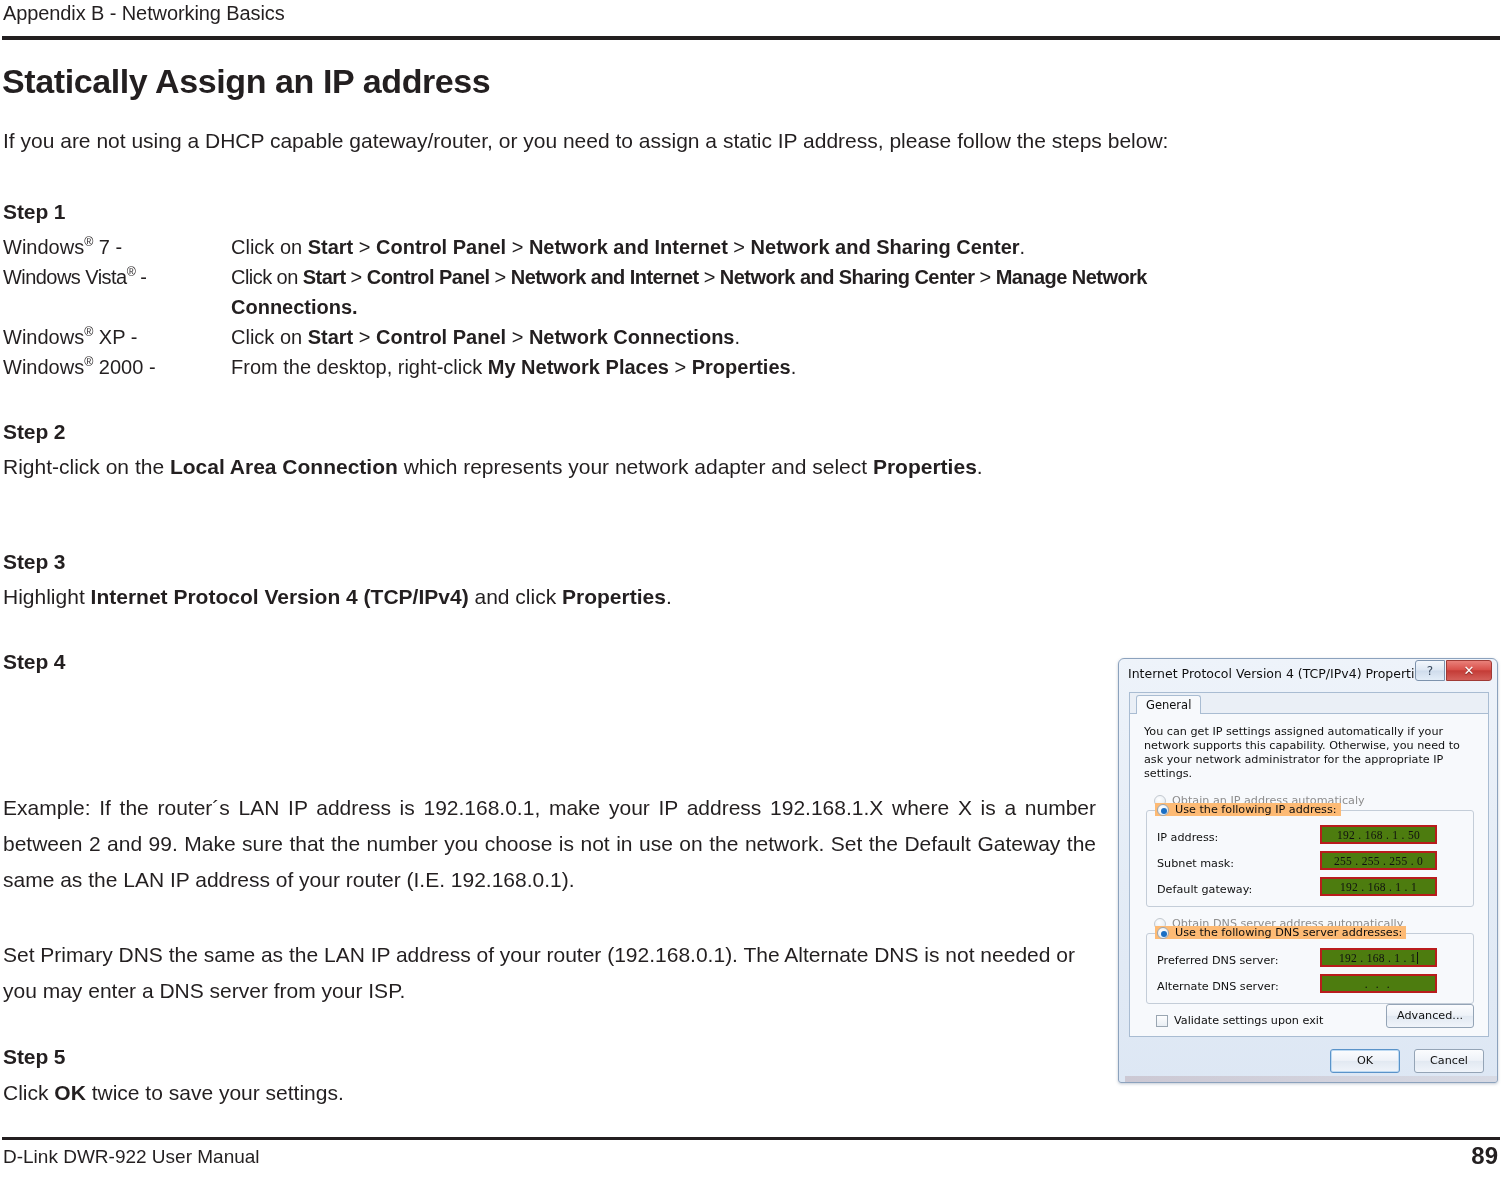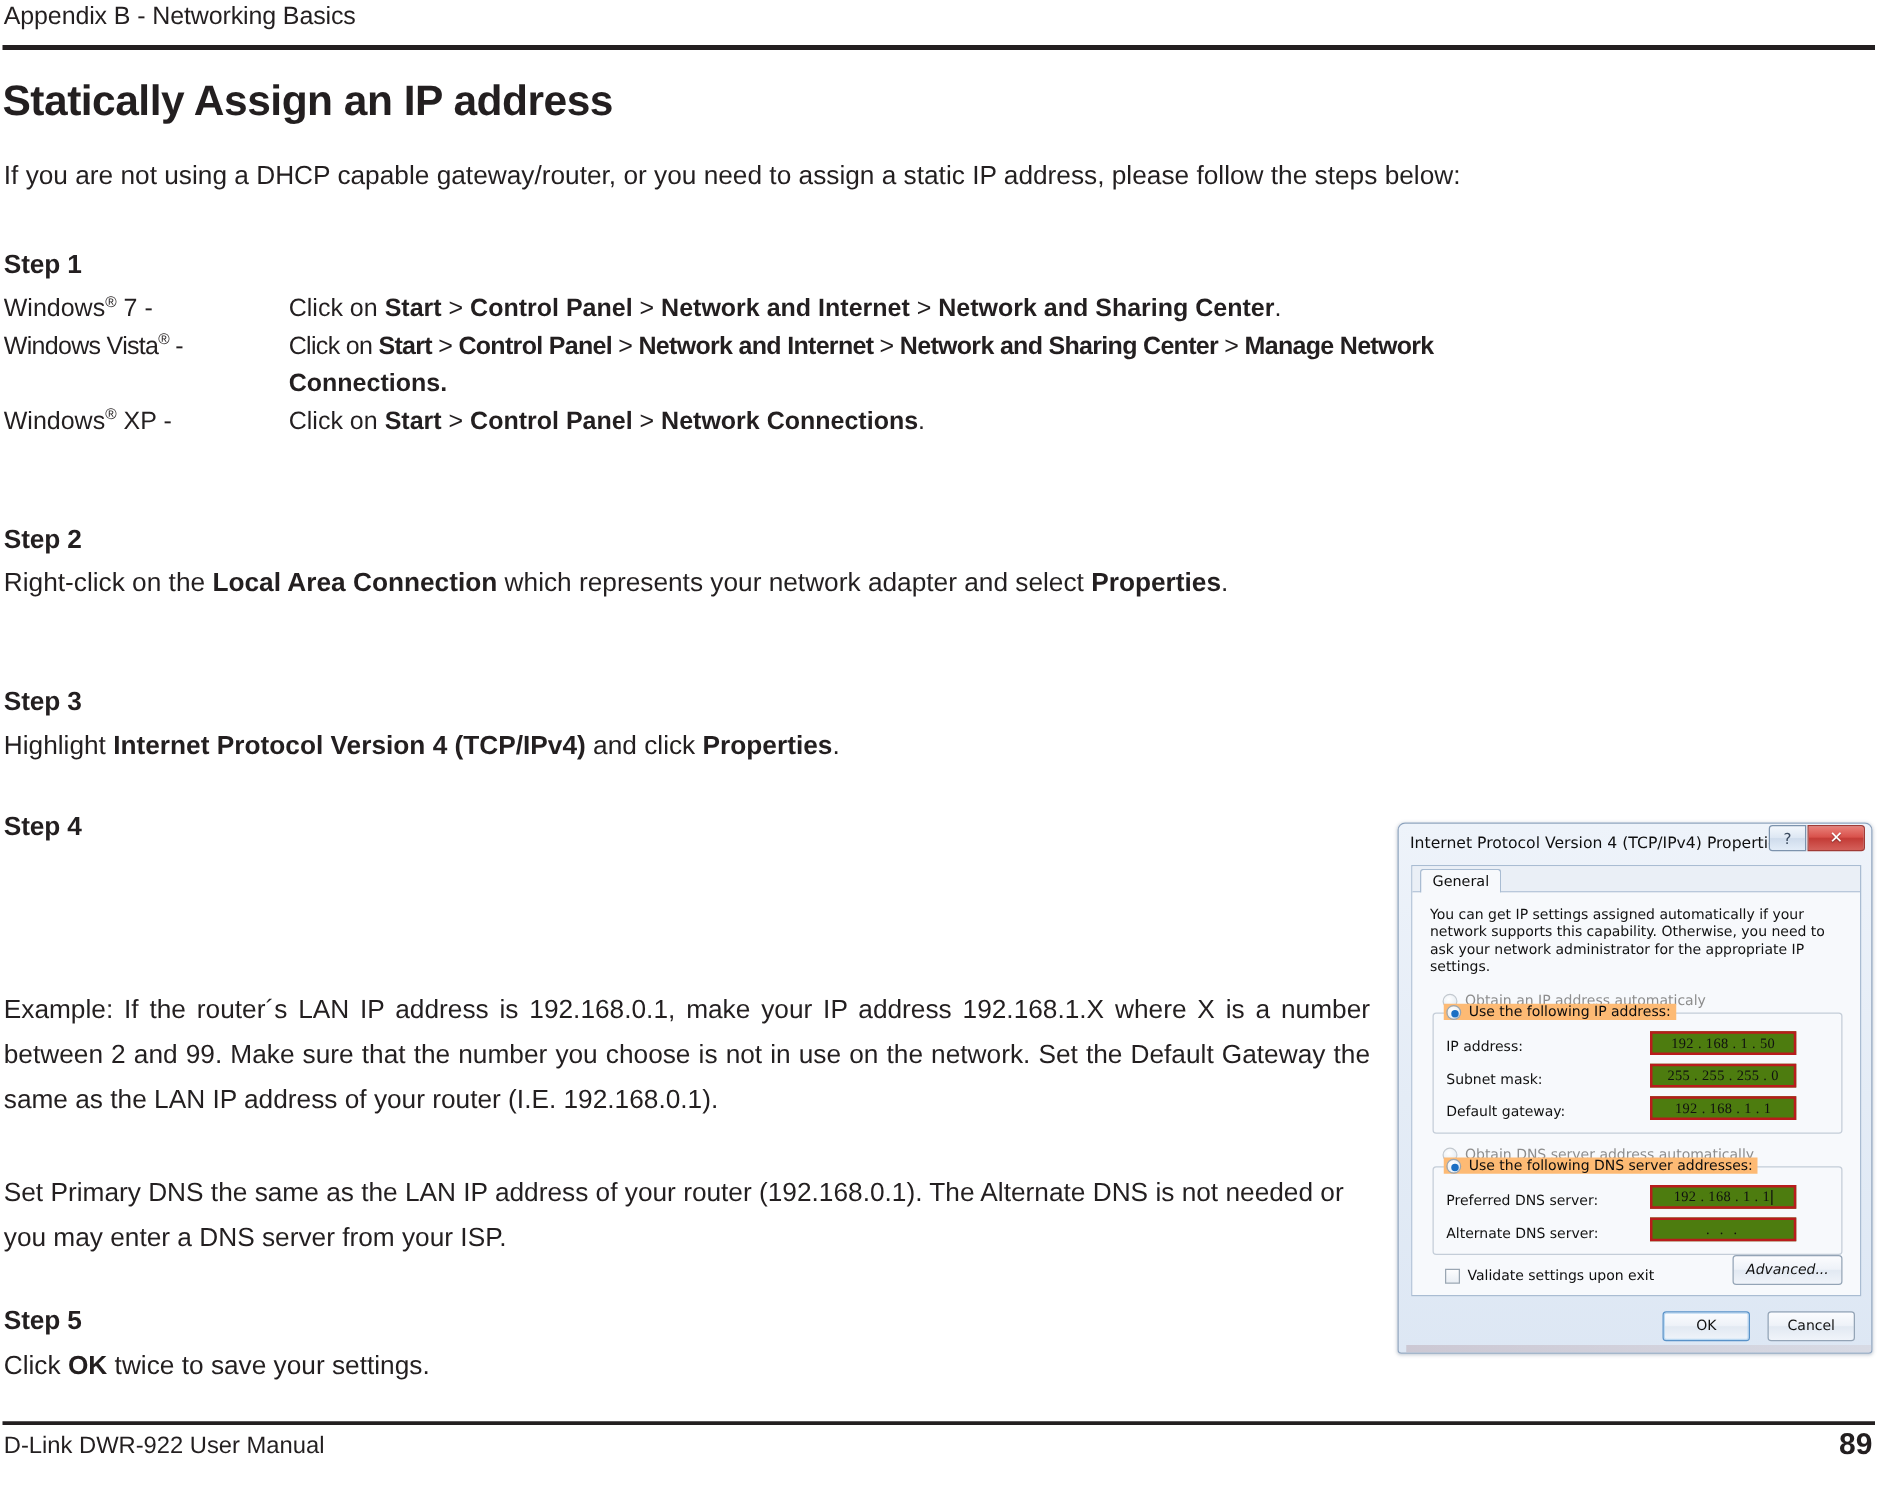--- a/index.html
+++ b/index.html
@@ -325,21 +325,20 @@
     background: linear-gradient(to bottom,#fbfcfe 0%,#eef2f8 47%,#e2e9f2 52%,#f0f4fa 100%);
     color: #111;
     white-space: nowrap;
   }
   .advanced-btn {
     position: absolute;
     right: 14px;
     bottom: 8px;
     min-width: 80px;
     text-align: center;
-    font-style: italic;
   }
   .dlg-footer {
     position: absolute;
     left: 0; right: 0; bottom: 9px;
     display: flex;
     justify-content: flex-end;
     gap: 14px;
     padding-right: 13px;
   }
   .btn.ok {
@@ -382,20 +381,24 @@
       <div class="os-name"><span>Windows Vista</span><sup class="reg">®</sup><span> -</span></div>
       <div class="os-path"><span>Click on </span><b>Start</b><span class="gt"> &gt; </span><b>Control Panel</b><span class="gt"> &gt; </span><b>Network and Internet</b><span class="gt"> &gt; </span><b>Network and Sharing Center</b><span class="gt"> &gt; </span><b>Manage Network</b></div>
     </div>
     <div class="os-cont"><b>Connections.</b></div>
 
     <div class="os-row">
       <div class="os-name"><span>Windows</span><sup class="reg">®</sup><span> XP -</span></div>
       <div class="os-path"><span>Click on </span><b>Start</b><span class="gt"> &gt; </span><b>Control Panel</b><span class="gt"> &gt; </span><b>Network Connections</b><span>.</span></div>
     </div>
 
+    <div class="os-row">
+      <div class="os-name"><span>Windows</span><sup class="reg">®</sup><span> 2000 -</span></div>
+      <div class="os-path"><span>From the desktop, right-click </span><b>My Network Places</b><span class="gt"> &gt; </span><b>Properties</b><span>.</span></div>
+    </div>
   </div>
 
   <div class="step-head" style="top:420px; left:3px;">Step 2</div>
   <div class="para nowrap" style="top:452px;"><span>Right-click on the </span><b>Local Area Connection</b><span> which represents your network adapter and select </span><b>Properties</b><span>.</span></div>
 
   <div class="step-head" style="top:550px; left:3px;">Step 3</div>
   <div class="para nowrap" style="top:582px;"><span>Highlight </span><b>Internet Protocol Version 4 (TCP/IPv4)</b><span> and click </span><b>Properties</b><span>.</span></div>
 
   <div class="step-head" style="top:650px; left:3px;">Step 4</div>
   <div class="col-left justify" style="top:790px;">Example: If the router´s LAN IP address is 192.168.0.1, make your IP address 192.168.1.X where X is a number between 2 and 99. Make sure that the number you choose is not in use on the network. Set the Default Gateway the same as the LAN IP address of your router (I.E. 192.168.0.1).</div>

